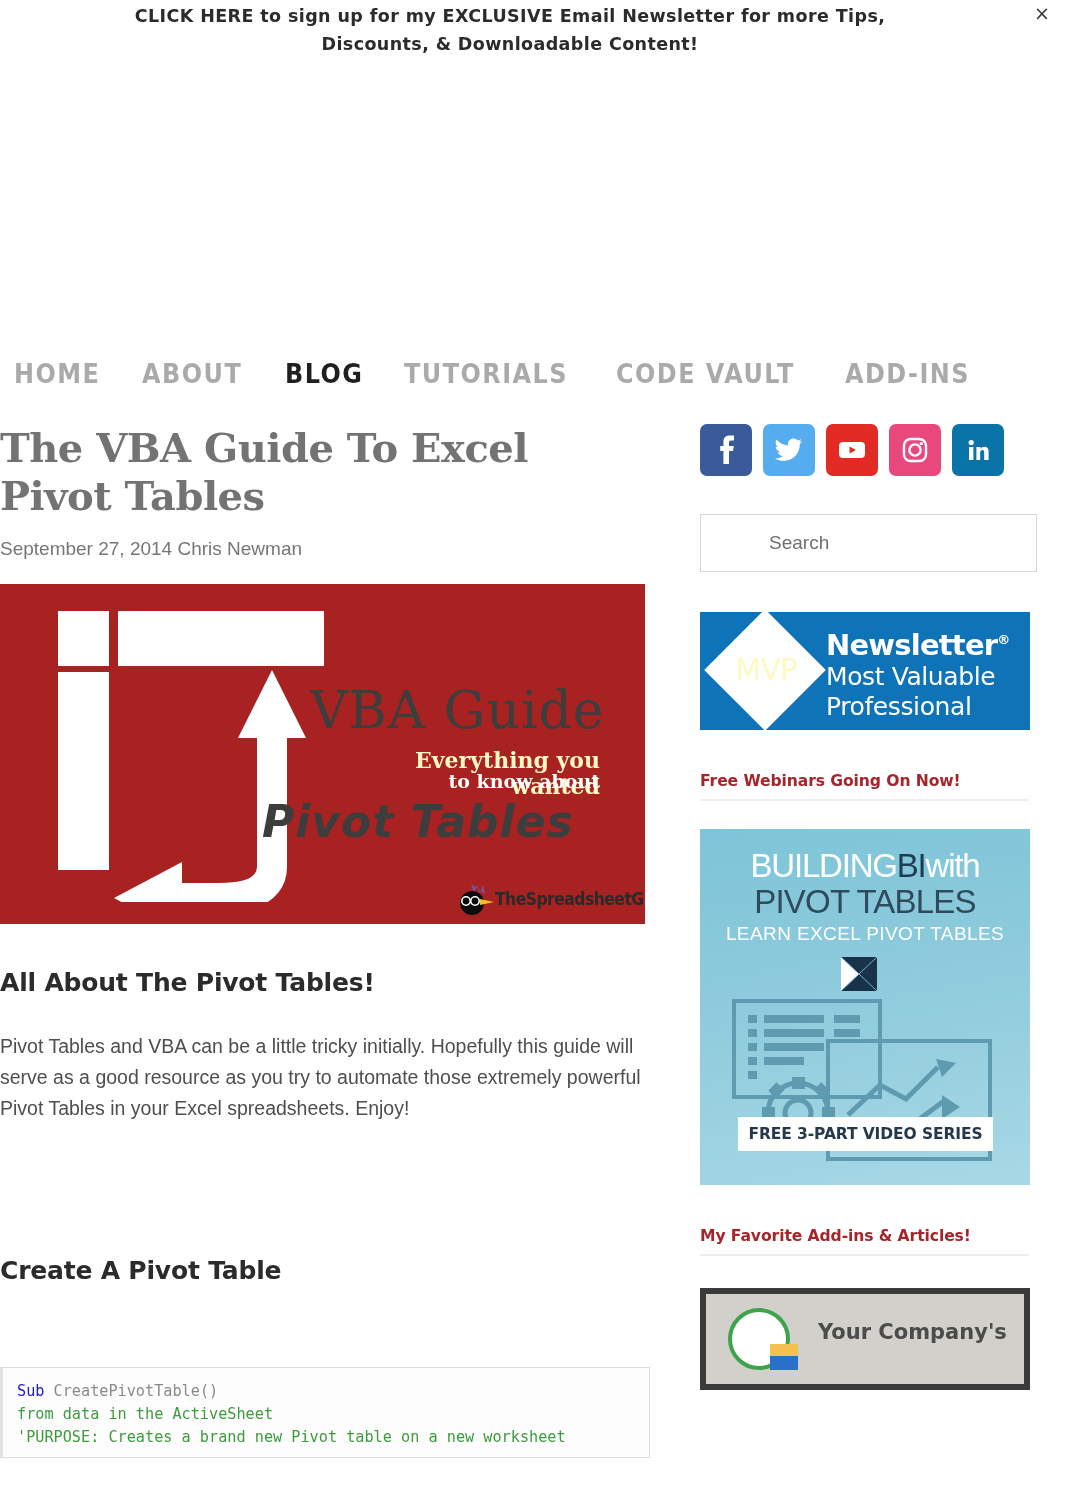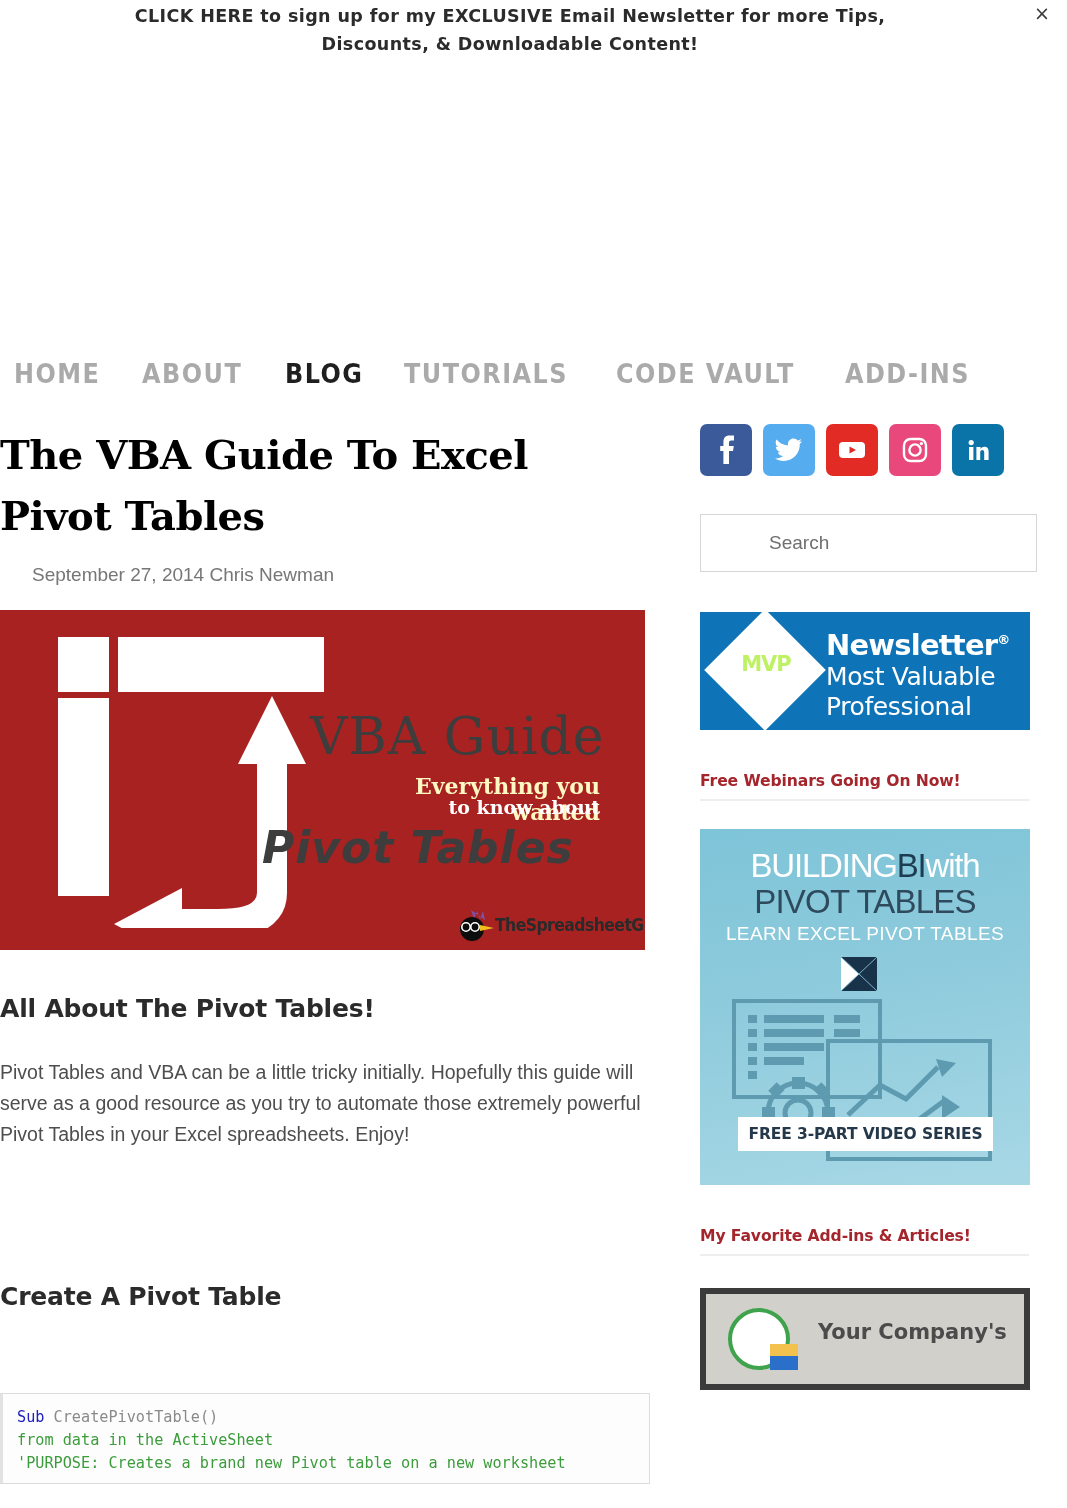--- a/index.html
+++ b/index.html
@@ -88,31 +88,30 @@
     position: absolute;
     left: 700px; top: 408px;
     width: 367px;
   }
 
   
   .post-title {
     font-family: "DejaVu Serif", serif;
     font-weight: bold;
     font-size: 40px;
-    line-height: 61px;
-    color: #000000;
+    line-height: 48px;
+    color: #737373;
     letter-spacing: -0.5px;
     margin: 16px 0 12px 0;
     width: 560px;
   }
   .post-meta {
     font-size: 19px;
     color: #767676;
     margin-top: 18px;
-    padding-left: 32px;
   }
 
   
   .featured {
     position: relative;
     margin-top: 24px;
     width: 645px;
     height: 340px;
     background: #a82222;
     overflow: hidden;
@@ -232,23 +231,23 @@
     width: 86px; height: 86px;
     background: #ffffff;
     transform: rotate(45deg);
   }
   .mvp-letters {
     position: absolute;
     left: 26px; top: 40px;
     width: 80px;
     text-align: center;
     font-family: "DejaVu Sans", sans-serif;
-    font-weight: bold;
-    font-size: 21px;
-    color: #bef264;
+    font-weight: normal;
+    font-size: 30px;
+    color: #fef9c3;
     letter-spacing: -1px;
   }
   .mvp-l1 {
     position: absolute; left: 126px; top: 16px;
     font-family: "DejaVu Sans", sans-serif;
     font-weight: bold;
     font-size: 29px;
     color: #ffffff;
     letter-spacing: -0.8px;
   }

